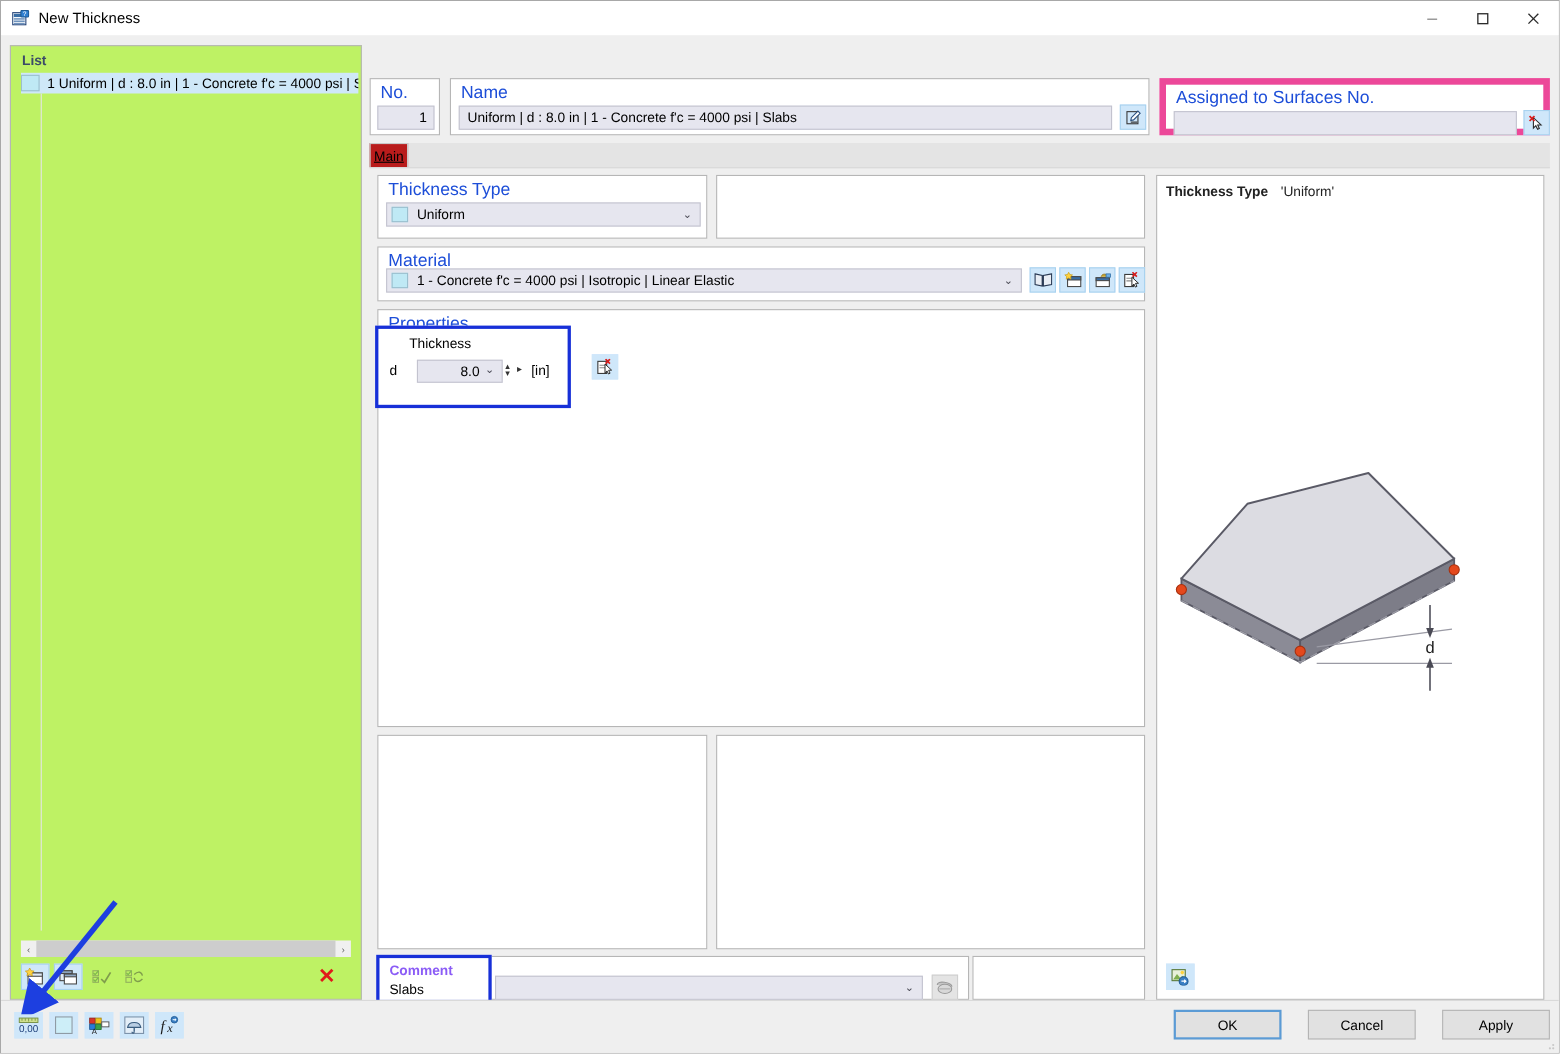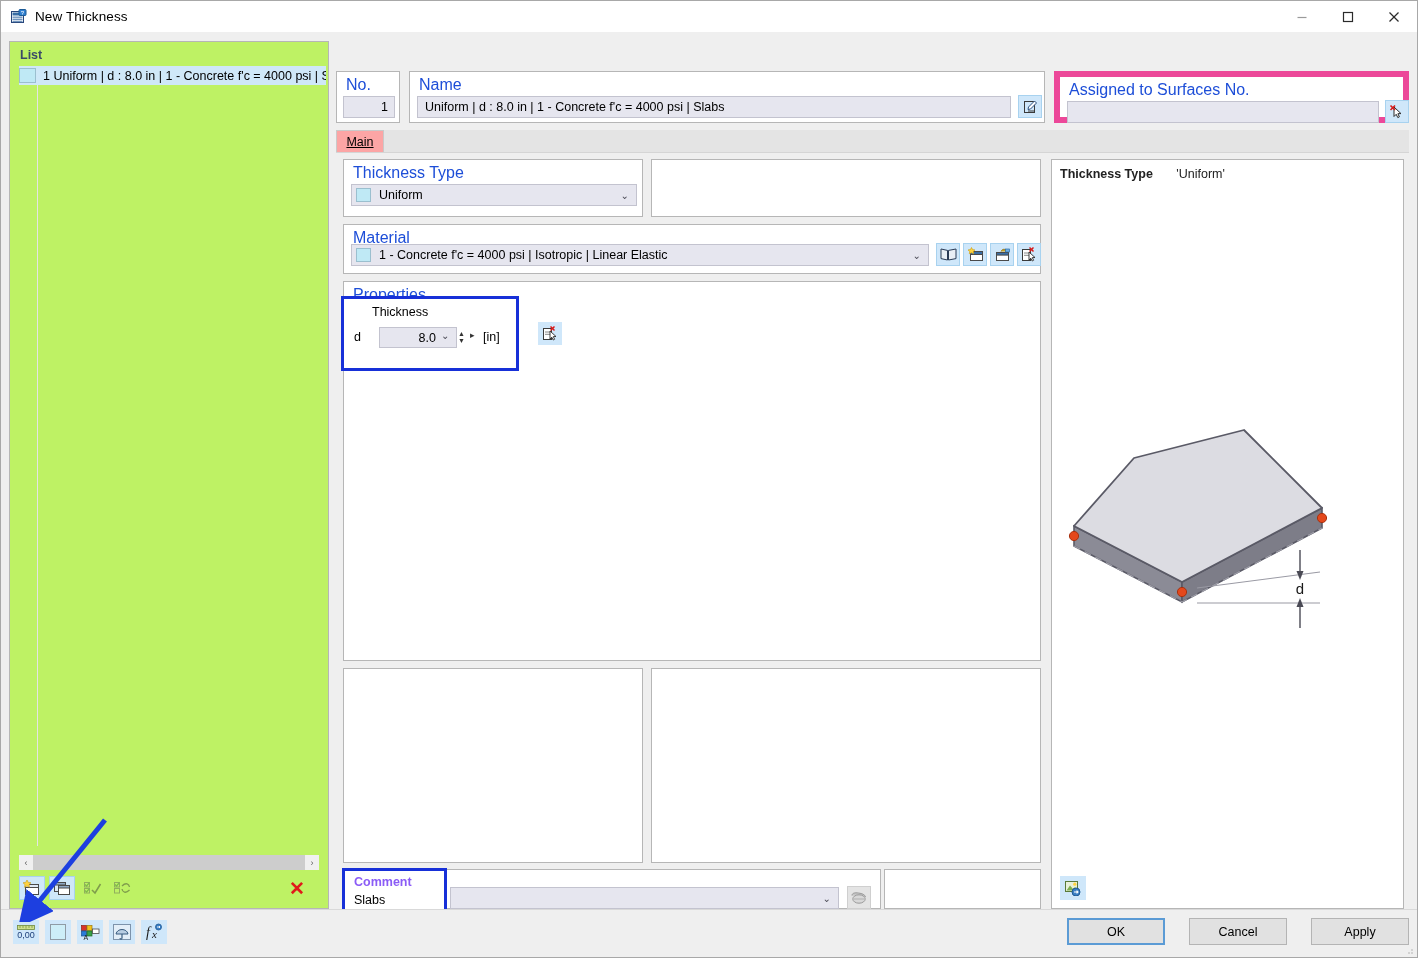--- a/index.html
+++ b/index.html
@@ -120,22 +120,22 @@
   }
   #name-edit-btn { left: 608px; top: 23px; }
   #assigned-pick-btn { left: 325px; top: 23px; }
 
   
   #tabstrip {
     position: absolute; left: 335px; top: 98px; width: 1073px; height: 22px;
     background: #e4e4e4;
   }
   #tab-main {
-    position: absolute; left: 0px; top: 0px; width: 48px; height: 22px;
-    background: #fca5a5; border-top: 1px solid #c9c9c9; border-left: 1px solid #c9c9c9;
+    position: absolute; left: 0px; top: 0px; width: 35px; height: 22px;
+    background: #b91c1c; border-top: 1px solid #c9c9c9; border-left: 1px solid #c9c9c9;
     border-right: 1px solid #c9c9c9;
     display: flex; align-items: center; justify-content: center; font-size: 12.5px; text-decoration: underline;
   }
 
   
   #tabpage {
     position: absolute; left: 335px; top: 120px; width: 1073px; height: 757px;
     background: #efefef; border-top: 1px solid #d5d5d5;
   }
 
@@ -471,21 +471,21 @@
             <line x1="3" y1="8" x2="13" y2="8" stroke="#b0b0b0"></line>
           </svg>
         </div>
       </div>
 
       <div class="panel" id="comment-right-panel"></div>
 
       <div class="panel" id="preview-panel">
         <div id="preview-title">
           <span>Thickness Type</span>
-          <span class="q" style="margin-left:20px;">'Uniform'</span>
+          <span class="q" style="margin-left:8px;">'Uniform'</span>
         </div>
 
         <svg id="preview-svg" viewBox="0 0 351 260">
 
           <path d="M22 116 L22 136 L130 192 L130 172 Z" fill="#8b8b96" stroke="#5a5a66" stroke-width="1.6"></path>
           <path d="M130 172 L130 192 L270 118 L270 98 Z" fill="#7d7d88" stroke="#5a5a66" stroke-width="1.6"></path>
 
           <path d="M22 116 L82 48 L192 20 L270 98 L130 172 Z" fill="#dcdce2" stroke="#5a5a66" stroke-width="1.8" stroke-linejoin="round"></path>
 
           <path d="M22 136 L130 192 L270 118" fill="none" stroke="#9a9aa4" stroke-width="1.4" stroke-dasharray="7 5"></path>

